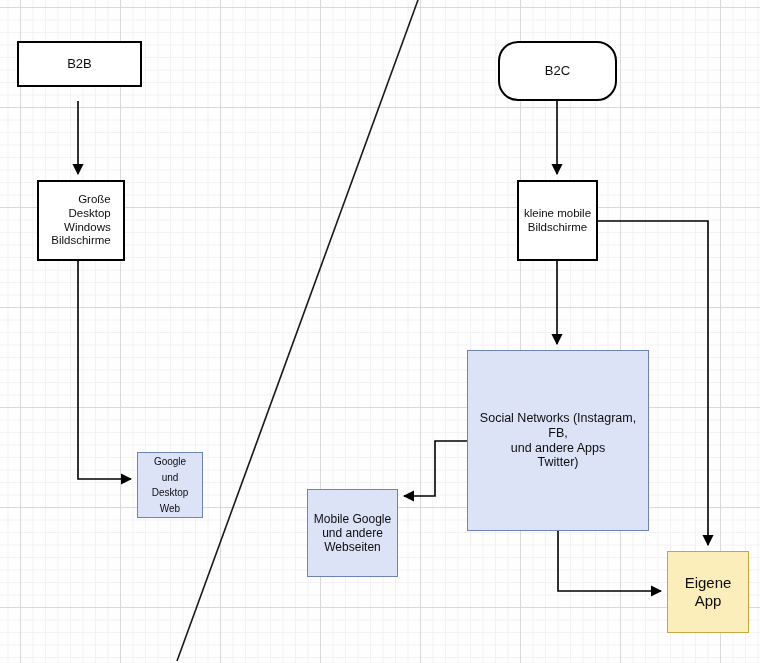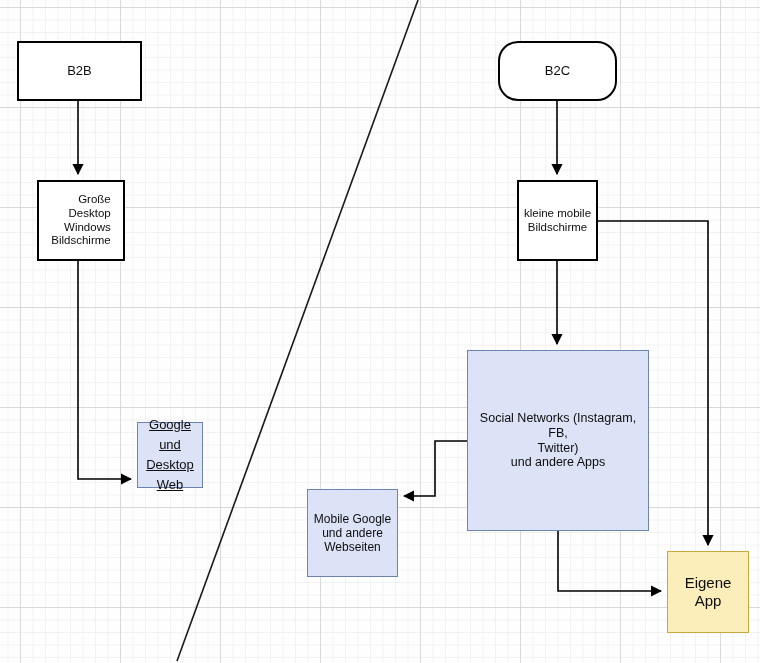--- a/index.html
+++ b/index.html
@@ -49,26 +49,26 @@
     border: 2px solid #000000;
   }
   .node-blue {
     background: #dce3f7;
     border: 1px solid #6b84b4;
   }
   .node-yellow {
     background: #fbeeba;
     border: 1px solid #c8a83c;
   }
-  .n-b2b      { left: 17px;  top: 41px;  width: 125px; height: 60px;  font-size: 13px; }
+  .n-b2b      { left: 17px;  top: 41px;  width: 125px; height: 46px;  font-size: 13px; }
   .n-b2c      { left: 498px; top: 41px;  width: 119px; height: 60px;  font-size: 13px; border-radius: 20px; }
   .n-desktop  { left: 37px;  top: 180px; width: 88px;  height: 81px;  font-size: 11.5px; text-align: right; }
   .n-mobilscr { left: 517px; top: 180px; width: 81px;  height: 81px;  font-size: 11.5px; }
   .n-social   { left: 467px; top: 350px; width: 182px; height: 181px; font-size: 12.5px; }
-  .n-googleweb{ left: 137px; top: 422px; width: 66px;  height: 66px;  font-size: 13px; line-height: 1.55; text-decoration: underline; }
+  .n-googleweb{ left: 137px; top: 452px; width: 66px;  height: 66px;  font-size: 10px; line-height: 1.55; }
   .n-mobgoogle{ left: 307px; top: 455px; width: 91px;  height: 88px;  font-size: 12px; margin-top: 34px; }
   .n-eigeneapp{ left: 667px; top: 551px; width: 82px;  height: 82px;  font-size: 15px; }
   .node span { display: block; padding: 0 2px; }
 </style>
 </head>
 <body>
 
 <div id="canvas">
 
   <svg id="edges" viewBox="0 0 760 663">
@@ -115,22 +115,22 @@
   <div class="node node-white n-mobilscr">
     <div>
       <span>kleine mobile</span>
       <span>Bildschirme</span>
     </div>
   </div>
 
   <div class="node node-blue n-social">
     <div>
       <span>Social Networks (Instagram, FB,</span>
+      <span>und andere Apps</span>
       <span>Twitter)</span>
-      <span>und andere Apps</span>
     </div>
   </div>
 
   <div class="node node-blue n-googleweb">
     <div>
       <span>Google</span>
       <span>und</span>
       <span>Desktop</span>
       <span>Web</span>
     </div>

